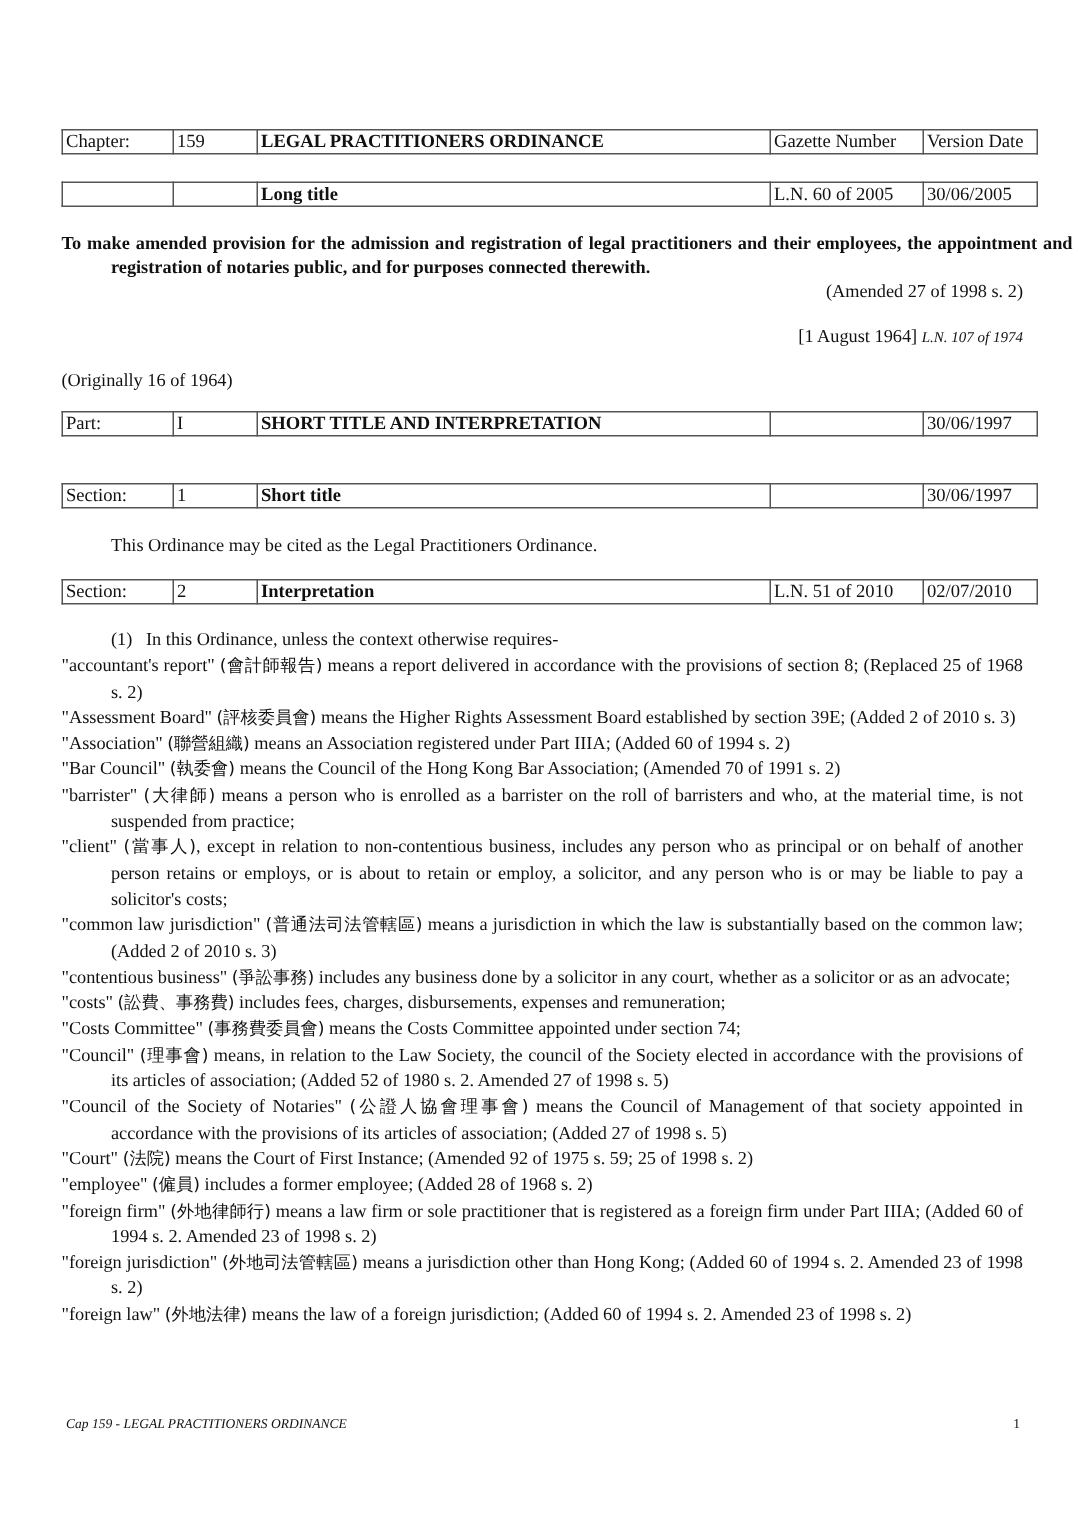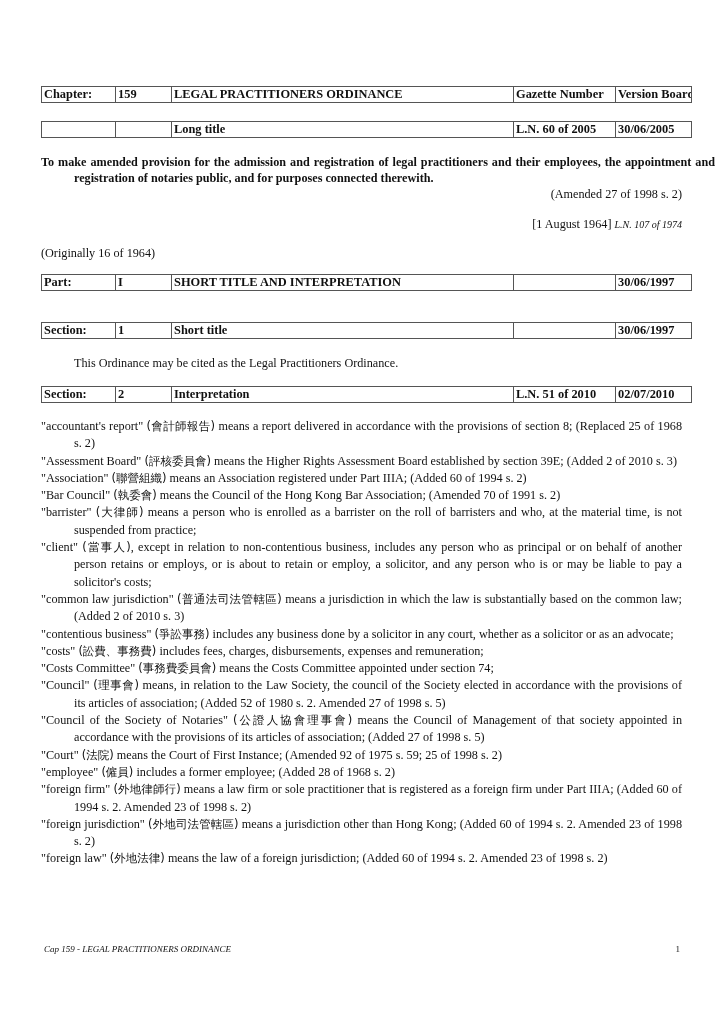--- a/index.html
+++ b/index.html
@@ -8,21 +8,21 @@
     font-family: "Liberation Serif", "DejaVu Serif", serif;
     color: #111; font-size: 12.2px;
   }
   .hdr {
     position: absolute; left: 41px; width: 645px; height: 17px;
     border-collapse: collapse; table-layout: fixed;
     font-size: 12.4px;
   }
   .hdr td {
     border: 1px solid #555; padding: 0 0 0 2px; height: 15px; line-height: 15px;
-    white-space: nowrap; overflow: hidden; vertical-align: middle; font-weight: bold;
+    white-space: nowrap; overflow: hidden; vertical-align: middle;
   }
   .hdr td.b { font-weight: bold; margin-left: 39px; }
   .c1 { width: 71px; } .c2 { width: 53px; margin-top: 36px; } .c3 { width: 339px; } .c4 { width: 99px; } .c5 { width: 73px; }
 
   .para { position: absolute; left: 41px; width: 641px; line-height: 16.3px; }
   .just { text-align: justify; text-align-last: left; }
   .hang { padding-left: 33px; text-indent: -33px; font-weight: bold; }
   .right { text-align: right; }
   .it { font-style: italic; font-size: 10px; }
   .indent { padding-left: 33px; }
@@ -37,21 +37,21 @@
 </head>
 <body>
 
 <table class="hdr" style="top:86px">
   <tbody>
       <tr>
     <td class="c1">Chapter:</td>
     <td class="c2">159</td>
     <td class="c3 b">LEGAL PRACTITIONERS ORDINANCE</td>
     <td class="c4">Gazette Number</td>
-    <td class="c5">Version Board</td>
+    <td class="c5">Version Date</td>
   </tr>
 </tbody>
   </table>
 
 <table class="hdr" style="top:121px">
   <tbody>
       <tr>
     <td class="c1"></td>
     <td class="c2"></td>
     <td class="c3 b">Long title</td>
@@ -101,20 +101,21 @@
     <td class="c1">Section:</td>
     <td class="c2">2</td>
     <td class="c3 b">Interpretation</td>
     <td class="c4">L.N. 51 of 2010</td>
     <td class="c5">02/07/2010</td>
   </tr>
 </tbody>
   </table>
 
 <div class="defs">
+  <div class="def" style="white-space:pre; padding-left:66px; text-indent:-33px;">(1)   In this Ordinance, unless the context otherwise requires-</div>
   <div id="def-container">
       <div class="def"><span>"accountant's report"</span> <span class="zh">(會計師報告)</span><span> means a report delivered in accordance with the provisions of section 8; (Replaced 25 of 1968 s. 2)</span></div>
       <div class="def"><span>"Assessment Board"</span> <span class="zh">(評核委員會)</span><span> means the Higher Rights Assessment Board established by section 39E;  (Added 2 of 2010 s. 3)</span></div>
       <div class="def"><span>"Association"</span> <span class="zh">(聯營組織)</span><span> means an Association registered under Part IIIA;  (Added 60 of 1994 s. 2)</span></div>
       <div class="def"><span>"Bar Council"</span> <span class="zh">(執委會)</span><span> means the Council of the Hong Kong Bar Association;  (Amended 70 of 1991 s. 2)</span></div>
       <div class="def"><span>"barrister"</span> <span class="zh">(大律師)</span><span> means a person who is enrolled as a barrister on the roll of barristers and who, at the material time, is not suspended from practice;</span></div>
       <div class="def"><span>"client"</span> <span class="zh">(當事人)</span><span>, except in relation to non-contentious business, includes any person who as principal or on behalf of another person retains or employs, or is about to retain or employ, a solicitor, and any person who is or may be liable to pay a solicitor's costs;</span></div>
       <div class="def"><span>"common law jurisdiction"</span> <span class="zh">(普通法司法管轄區)</span><span> means a jurisdiction in which the law is substantially based on the common law;  (Added 2 of 2010 s. 3)</span></div>
       <div class="def"><span>"contentious business"</span> <span class="zh">(爭訟事務)</span><span> includes any business done by a solicitor in any court, whether as a solicitor or as an advocate;</span></div>
       <div class="def"><span>"costs"</span> <span class="zh">(訟費、事務費)</span><span> includes fees, charges, disbursements, expenses and remuneration;</span></div>

